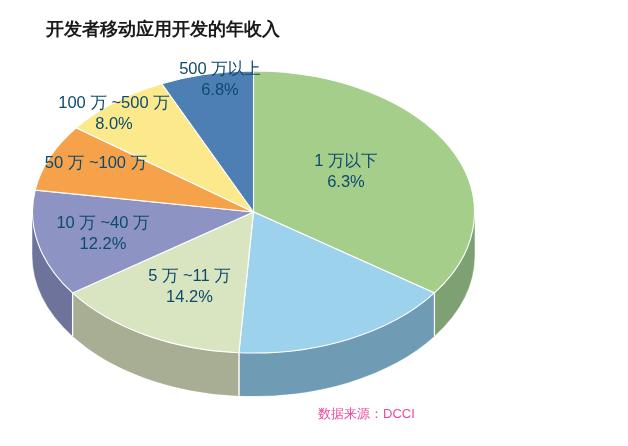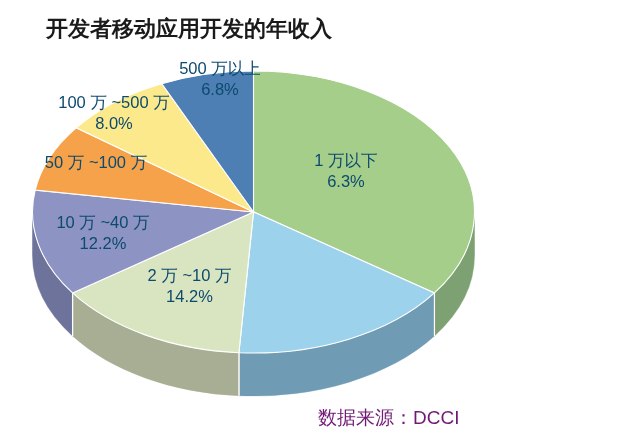--- a/index.html
+++ b/index.html
@@ -18,21 +18,21 @@
     position: absolute;
     left: 0; top: 0;
     width: 628px;
     height: 446px;
   }
   .chart-title {
     position: absolute;
     left: 46px;
     top: 12px;
     width: 420px;
-    font-size: 22px;
+    font-size: 18px;
     font-weight: bold;
     color: #1a1a1a;
     letter-spacing: 0px;
     white-space: nowrap;
     line-height: 34px;
   }
   .pie-svg {
     position: absolute;
     left: 0;
     top: 0;
@@ -44,22 +44,22 @@
     text-align: center;
     line-height: 21px;
     white-space: nowrap;
   }
   .slice-label .lbl-name { display: block; }
   .slice-label .lbl-pct { display: block; }
   .source-note {
     position: absolute;
     left: 318px;
     top: 405px;
-    font-size: 19px;
-    color: #701a75;
+    font-size: 13px;
+    color: #ec4899;
     white-space: nowrap;
   }
 </style>
 </head>
 <body>
 
 <div id="chart-root">
 
   <div class="chart-title">开发者移动应用开发的年收入</div>
 
@@ -99,21 +99,21 @@
       </g>
   </svg>
 
   <div class="slice-label" style="left:281px; top:150px; width:130px;">
     <span class="lbl-name">1 万以下</span>
     <span class="lbl-pct">6.3%</span>
   </div>
 
 
   <div class="slice-label" style="left:122px; top:265px; width:135px;">
-    <span class="lbl-name">2 万 ~10 万</span>
+    <span class="lbl-name">5 万 ~11 万</span>
     <span class="lbl-pct">14.2%</span>
   </div>
 
   <div class="slice-label" style="left:32px; top:212px; width:142px;">
     <span class="lbl-name">10 万 ~40 万</span>
     <span class="lbl-pct">12.2%</span>
   </div>
 
   <div class="slice-label" style="left:20px; top:152px; width:152px;">
     <span class="lbl-name">50 万 ~100 万</span>

